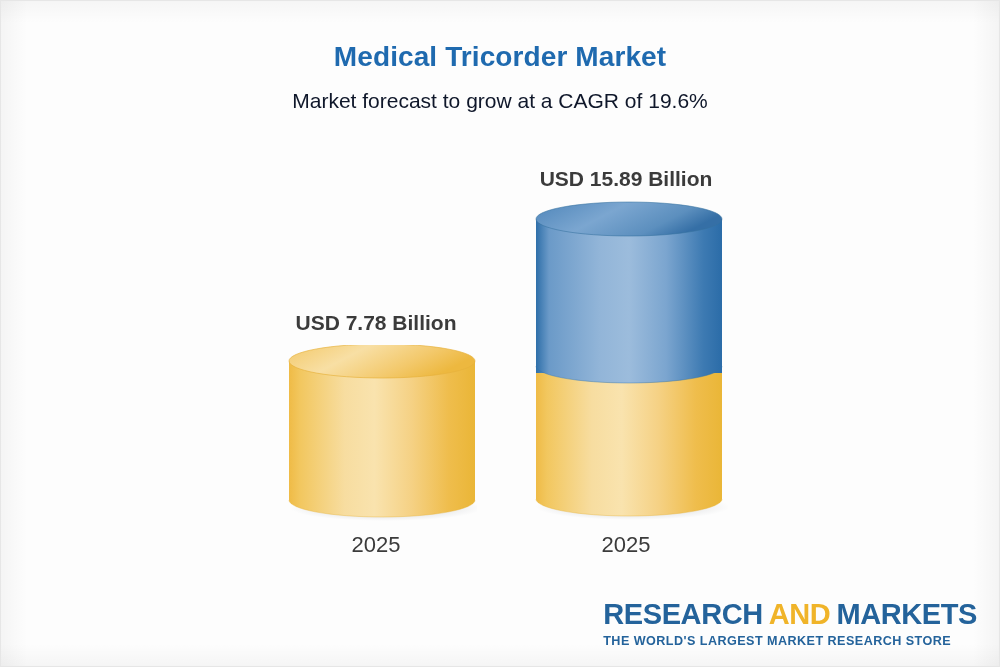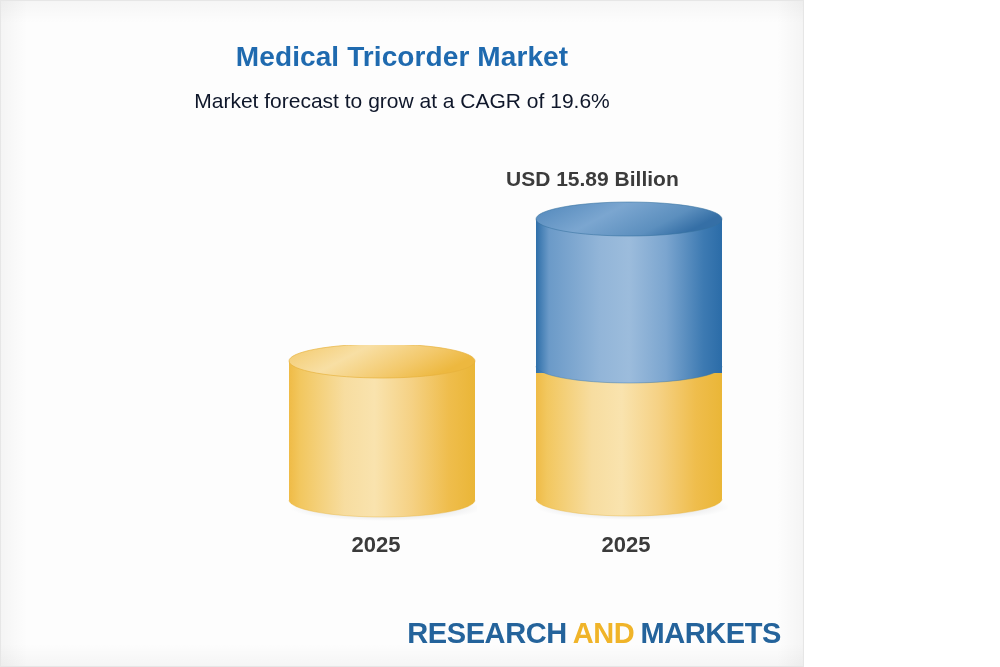--- a/index.html
+++ b/index.html
@@ -9,21 +9,21 @@
   }
   body {
     width: 1000px;
     height: 667px;
     overflow: hidden;
     font-family: "Liberation Sans", sans-serif;
   }
 
   .frame {
     position: relative;
-    width: 804px;
+    width: 1000px;
     height: 667px;
     box-sizing: border-box;
     background: #fdfdfd;
     border: 1px solid #e6e6e6;
     overflow: hidden;
   }
 
   
   .frame::before {
     content: "";
@@ -61,34 +61,35 @@
     top: 88px;
     text-align: center;
     font-size: 21px;
     font-weight: normal;
     color: #0f172a;
   }
 
   
   .value-label {
     position: absolute;
+    text-align: center;
     font-size: 21px;
     font-weight: bold;
     color: #3b3b3b;
     white-space: nowrap;
   }
   .value-label.v1 { left: 255px; width: 240px; top: 310px; }
   .value-label.v2 { left: 505px; width: 240px; top: 166px; }
 
   
   .cat-label {
     position: absolute;
     text-align: center;
     font-size: 22px;
-    font-weight: bold;
+    font-weight: normal;
     color: #3b3b3b;
   }
   .cat-label.c1 { left: 255px; width: 240px; top: 531px; }
   .cat-label.c2 { left: 505px; width: 240px; top: 531px; }
 
   
   .cyl {
     position: absolute;
   }
   .cyl svg { display: block; }
@@ -227,26 +228,28 @@
         <path d="M 2,165 A 93,17 0 0 0 188,165 L 188,160 L 2,160 Z" fill="url(#bBody)"></path>
         <path d="M 2,165 A 93,17 0 0 0 188,165" fill="none" stroke="#2f72ab" stroke-width="0.9" opacity="0.45"></path>
 
         <ellipse cx="95" cy="18" rx="93" ry="17" fill="url(#bTop)"></ellipse>
         <ellipse cx="95" cy="18" rx="93" ry="17" fill="none" stroke="#35719f" stroke-width="1" opacity="0.55"></ellipse>
 
         <path d="M 2,298 A 93,17 0 0 0 188,298" fill="none" stroke="#e9b33a" stroke-width="0.8" opacity="0.5"></path>
       </svg>
     </div>
 
+    <div class="value-label v1">USD 7.78 Billion</div>
     <div class="value-label v2">USD 15.89 Billion</div>
 
     <div class="cat-label c1">2025</div>
     <div class="cat-label c2">2025</div>
 
 
     <div class="logo">
       <div class="logo-main">
         <span>RESEARCH</span><span class="word-sp"></span><span class="word-and">AND</span><span class="word-sp"></span><span>MARKETS</span>
       </div>
+      <div class="logo-tag">THE WORLD'S LARGEST MARKET RESEARCH STORE</div>
     </div>
 
   </div>
 </div>
 
 </body></html>

